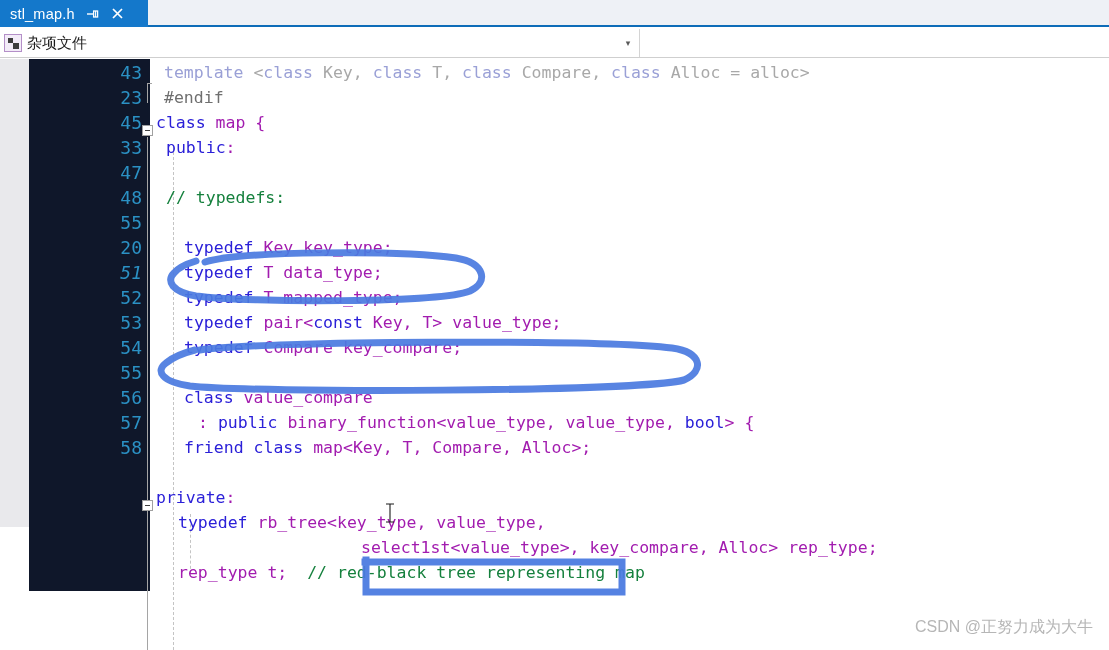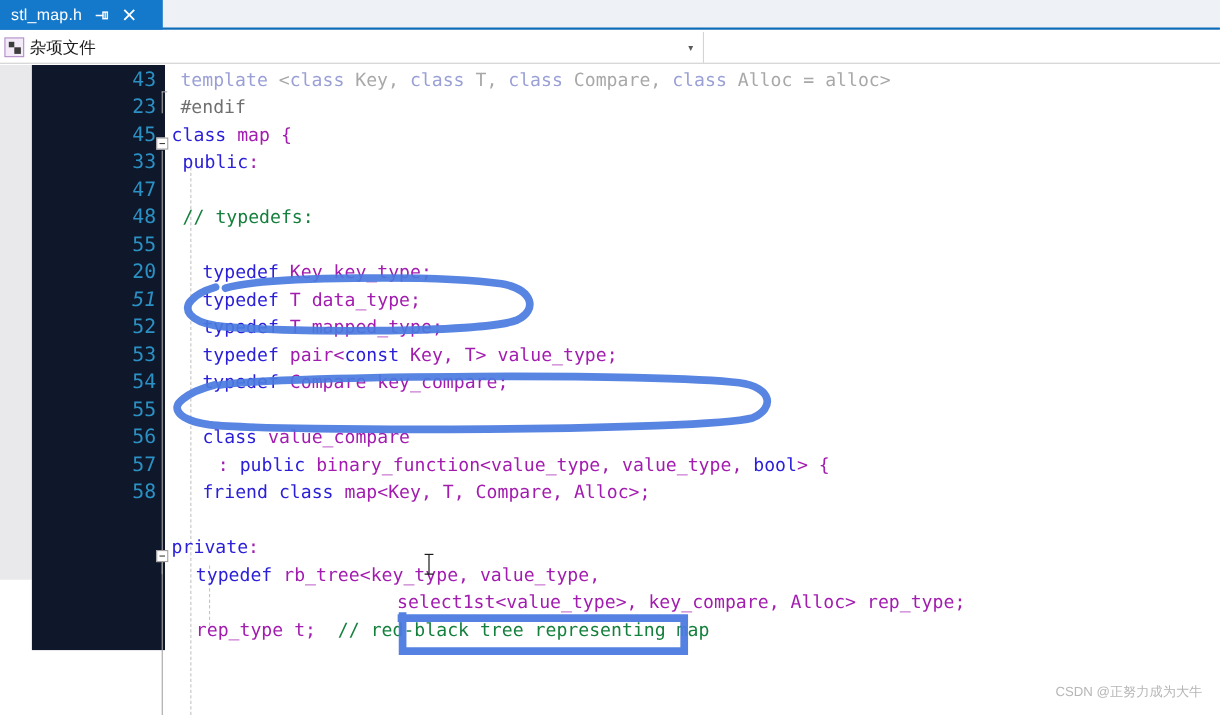--- a/index.html
+++ b/index.html
@@ -249,21 +249,21 @@
     width: 10px; height: 20px;
     pointer-events: none;
   }
 
   
   #watermark {
     position: absolute;
     right: 16px;
     bottom: 12px;
     color: #b6b6b6;
-    font-size: 12px;
+    font-size: 16px;
     font-family: "Liberation Sans", sans-serif;
     white-space: nowrap;
     user-select: none;
   }
 </style>
 </head>
 <body>
 
 <div id="tabstrip">
   <div id="tab-active">

